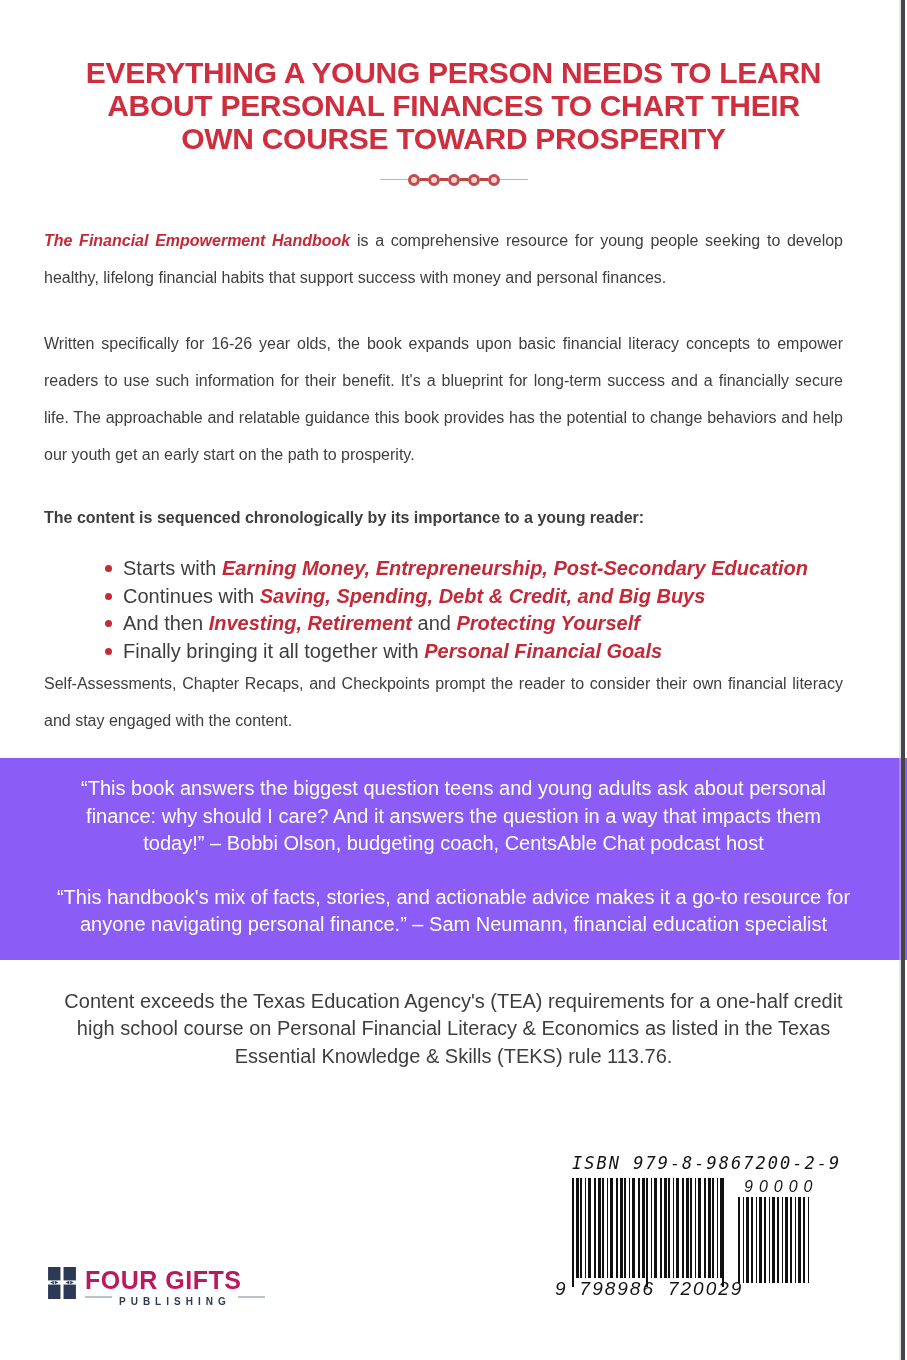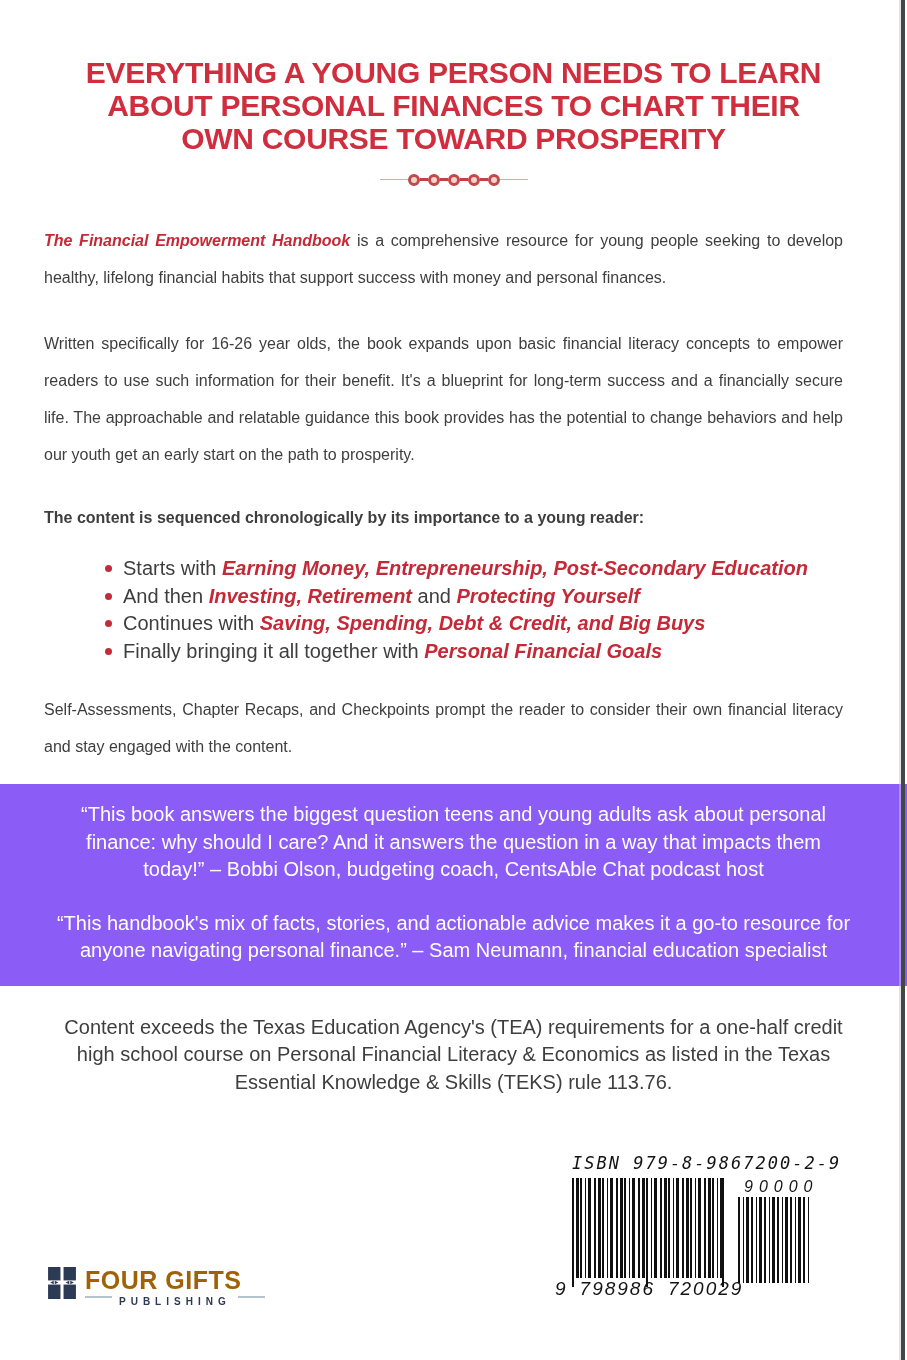--- a/index.html
+++ b/index.html
@@ -45,21 +45,21 @@
   .d-link { width:8px; height:3px; background:#bf4343; flex:none; }
 
   
   .body {
     padding:0 64px 0 44px;
     font-size:16px; line-height:37px;
     text-align:justify;
   }
   .p1 { margin-top:31px; }
   .p2 { margin-top:29px; }
-  .p3 { margin-top:26px; }
+  .p3 { }
   .red-em { color:#c42937; font-weight:bold; font-style:italic; }
 
   .seq-intro { margin-top:26px; text-align:left;font-weight:bold; }
   .seq-list { list-style:none; margin-top:19px; padding:0 46px 0 103px; }
   .seq-list li {
     position:relative; padding-left:20px;
     font-size:20px; line-height:27.5px;
   }
   .bullet-dot {
     position:absolute; left:2px; top:10px;
@@ -122,21 +122,21 @@
   }
 
   
   .publisher {
     position:absolute; left:48px; top:1267px;
     display:flex; align-items:flex-start; gap:9px;
   }
   .logo-icon { display:block; }
   .logo-name {
     font-size:25px; font-weight:800; letter-spacing:0.5px;
-    color:#a16207; line-height:26px;
+    color:#be185d; line-height:26px;
   }
   .logo-tagline-row { display:flex; gap:7px; margin-top:3px; }
   .tl-line { width:27px; height:2px; background:#b7c3cd; }
   .logo-tagline {
     font-size:10px; font-weight:700; letter-spacing:5px;
     color:#2c3a55;
   }
 </style>
 </head>
 <body>
@@ -166,22 +166,22 @@
   </div>
 
   <p class="body p1"><span class="red-em">The Financial Empowerment Handbook</span><span> is a comprehensive resource for young people seeking to develop healthy, lifelong financial habits that support success with money and personal finances.</span></p>
 
   <p class="body p2">Written specifically for 16-26 year olds, the book expands upon basic financial literacy concepts to empower readers to use such information for their benefit. It's a blueprint for long-term success and a financially secure life. The approachable and relatable guidance this book provides has the potential to change behaviors and help our youth get an early start on the path to prosperity.</p>
 
   <p class="body seq-intro">The content is sequenced chronologically by its importance to a young reader:</p>
 
   <ul class="seq-list">
     <li><span class="bullet-dot"></span><span>Starts with </span><span class="red-em">Earning Money, Entrepreneurship, Post-Secondary Education</span><span></span><span class="red-em"></span></li>
+    <li><span class="bullet-dot"></span><span>Continues with </span><span class="red-em">Saving, Spending, Debt &amp; Credit, and Big Buys</span><span></span><span class="red-em"></span></li>
     <li><span class="bullet-dot"></span><span>And then </span><span class="red-em">Investing, Retirement</span><span> and </span><span class="red-em">Protecting Yourself</span></li>
-    <li><span class="bullet-dot"></span><span>Continues with </span><span class="red-em">Saving, Spending, Debt &amp; Credit, and Big Buys</span><span></span><span class="red-em"></span></li>
     <li><span class="bullet-dot"></span><span>Finally bringing it all together with </span><span class="red-em">Personal Financial Goals</span><span></span><span class="red-em"></span></li>
   </ul>
 
   <p class="body p3">Self-Assessments, Chapter Recaps, and Checkpoints prompt the reader to consider their own financial literacy and stay engaged with the content.</p>
 
   <div class="quote-panel">
     <p class="quote">“This book answers the biggest question teens and young adults ask about personal finance: why should I care? And it answers the question in a way that impacts them today!” – Bobbi Olson, budgeting coach, CentsAble Chat podcast host</p>
     <p class="quote">“This handbook's mix of facts, stories, and actionable advice makes it a go-to resource for anyone navigating personal finance.” – Sam Neumann, financial education specialist</p>
   </div>
 

